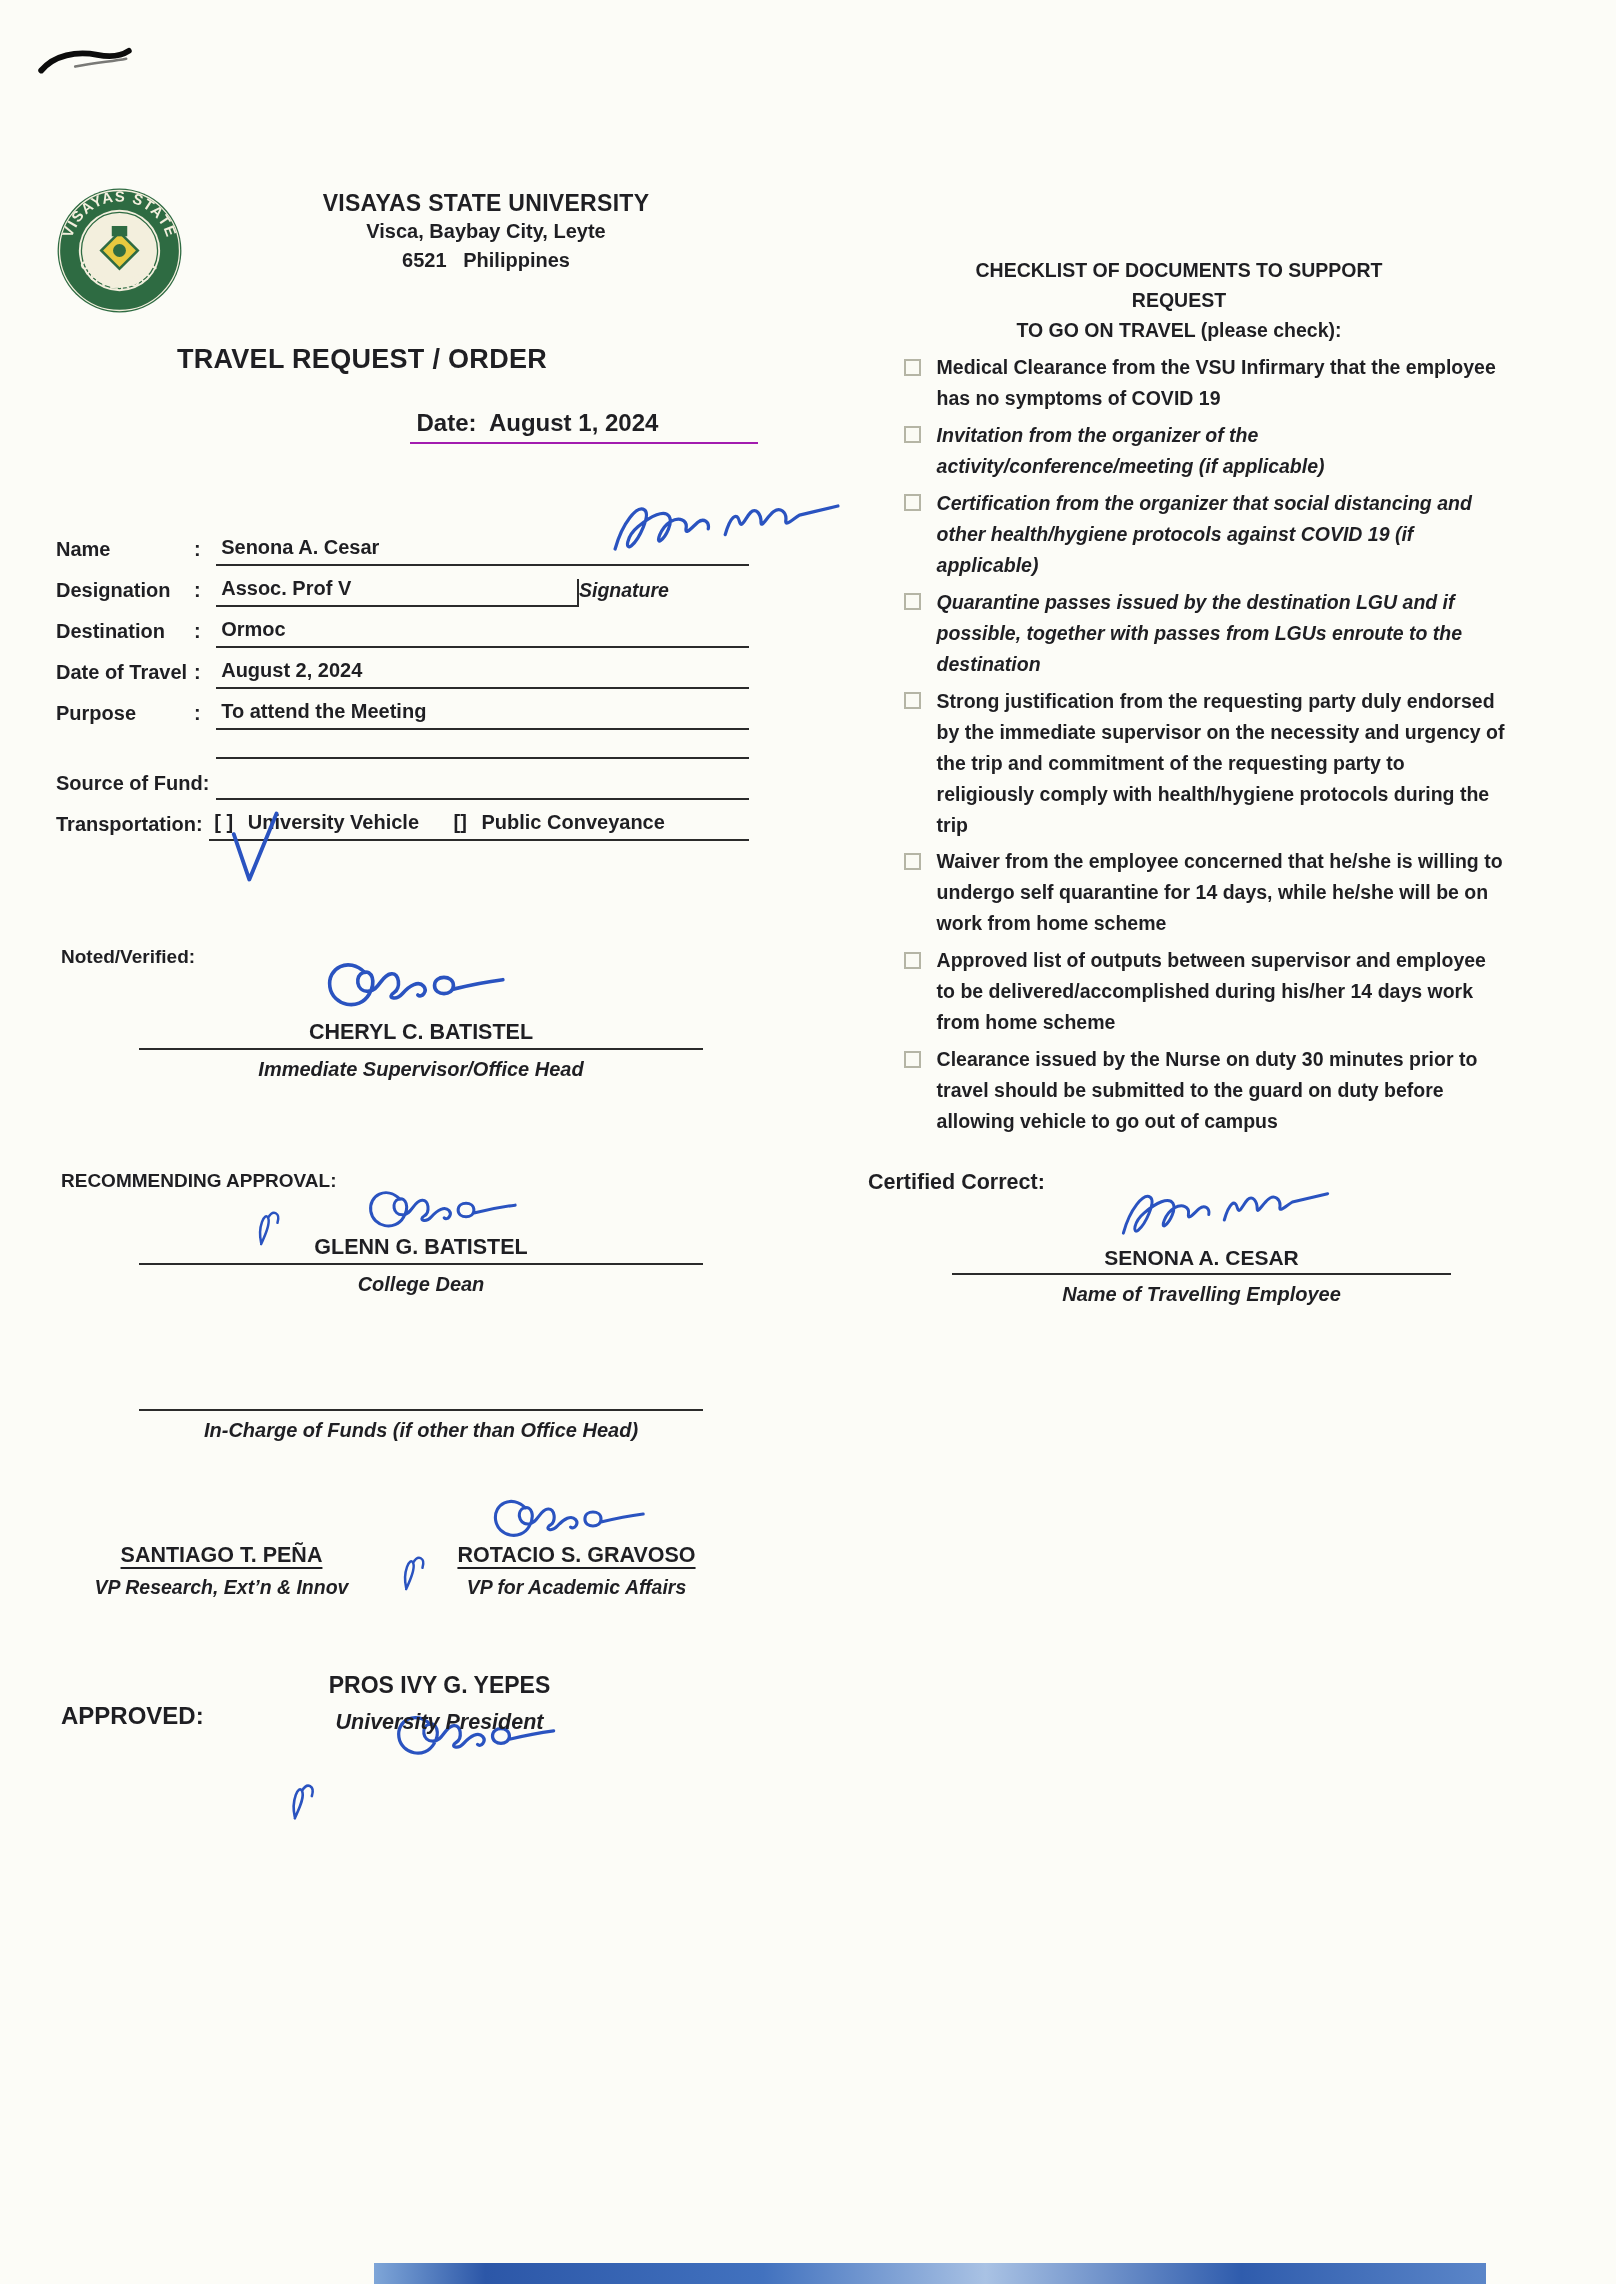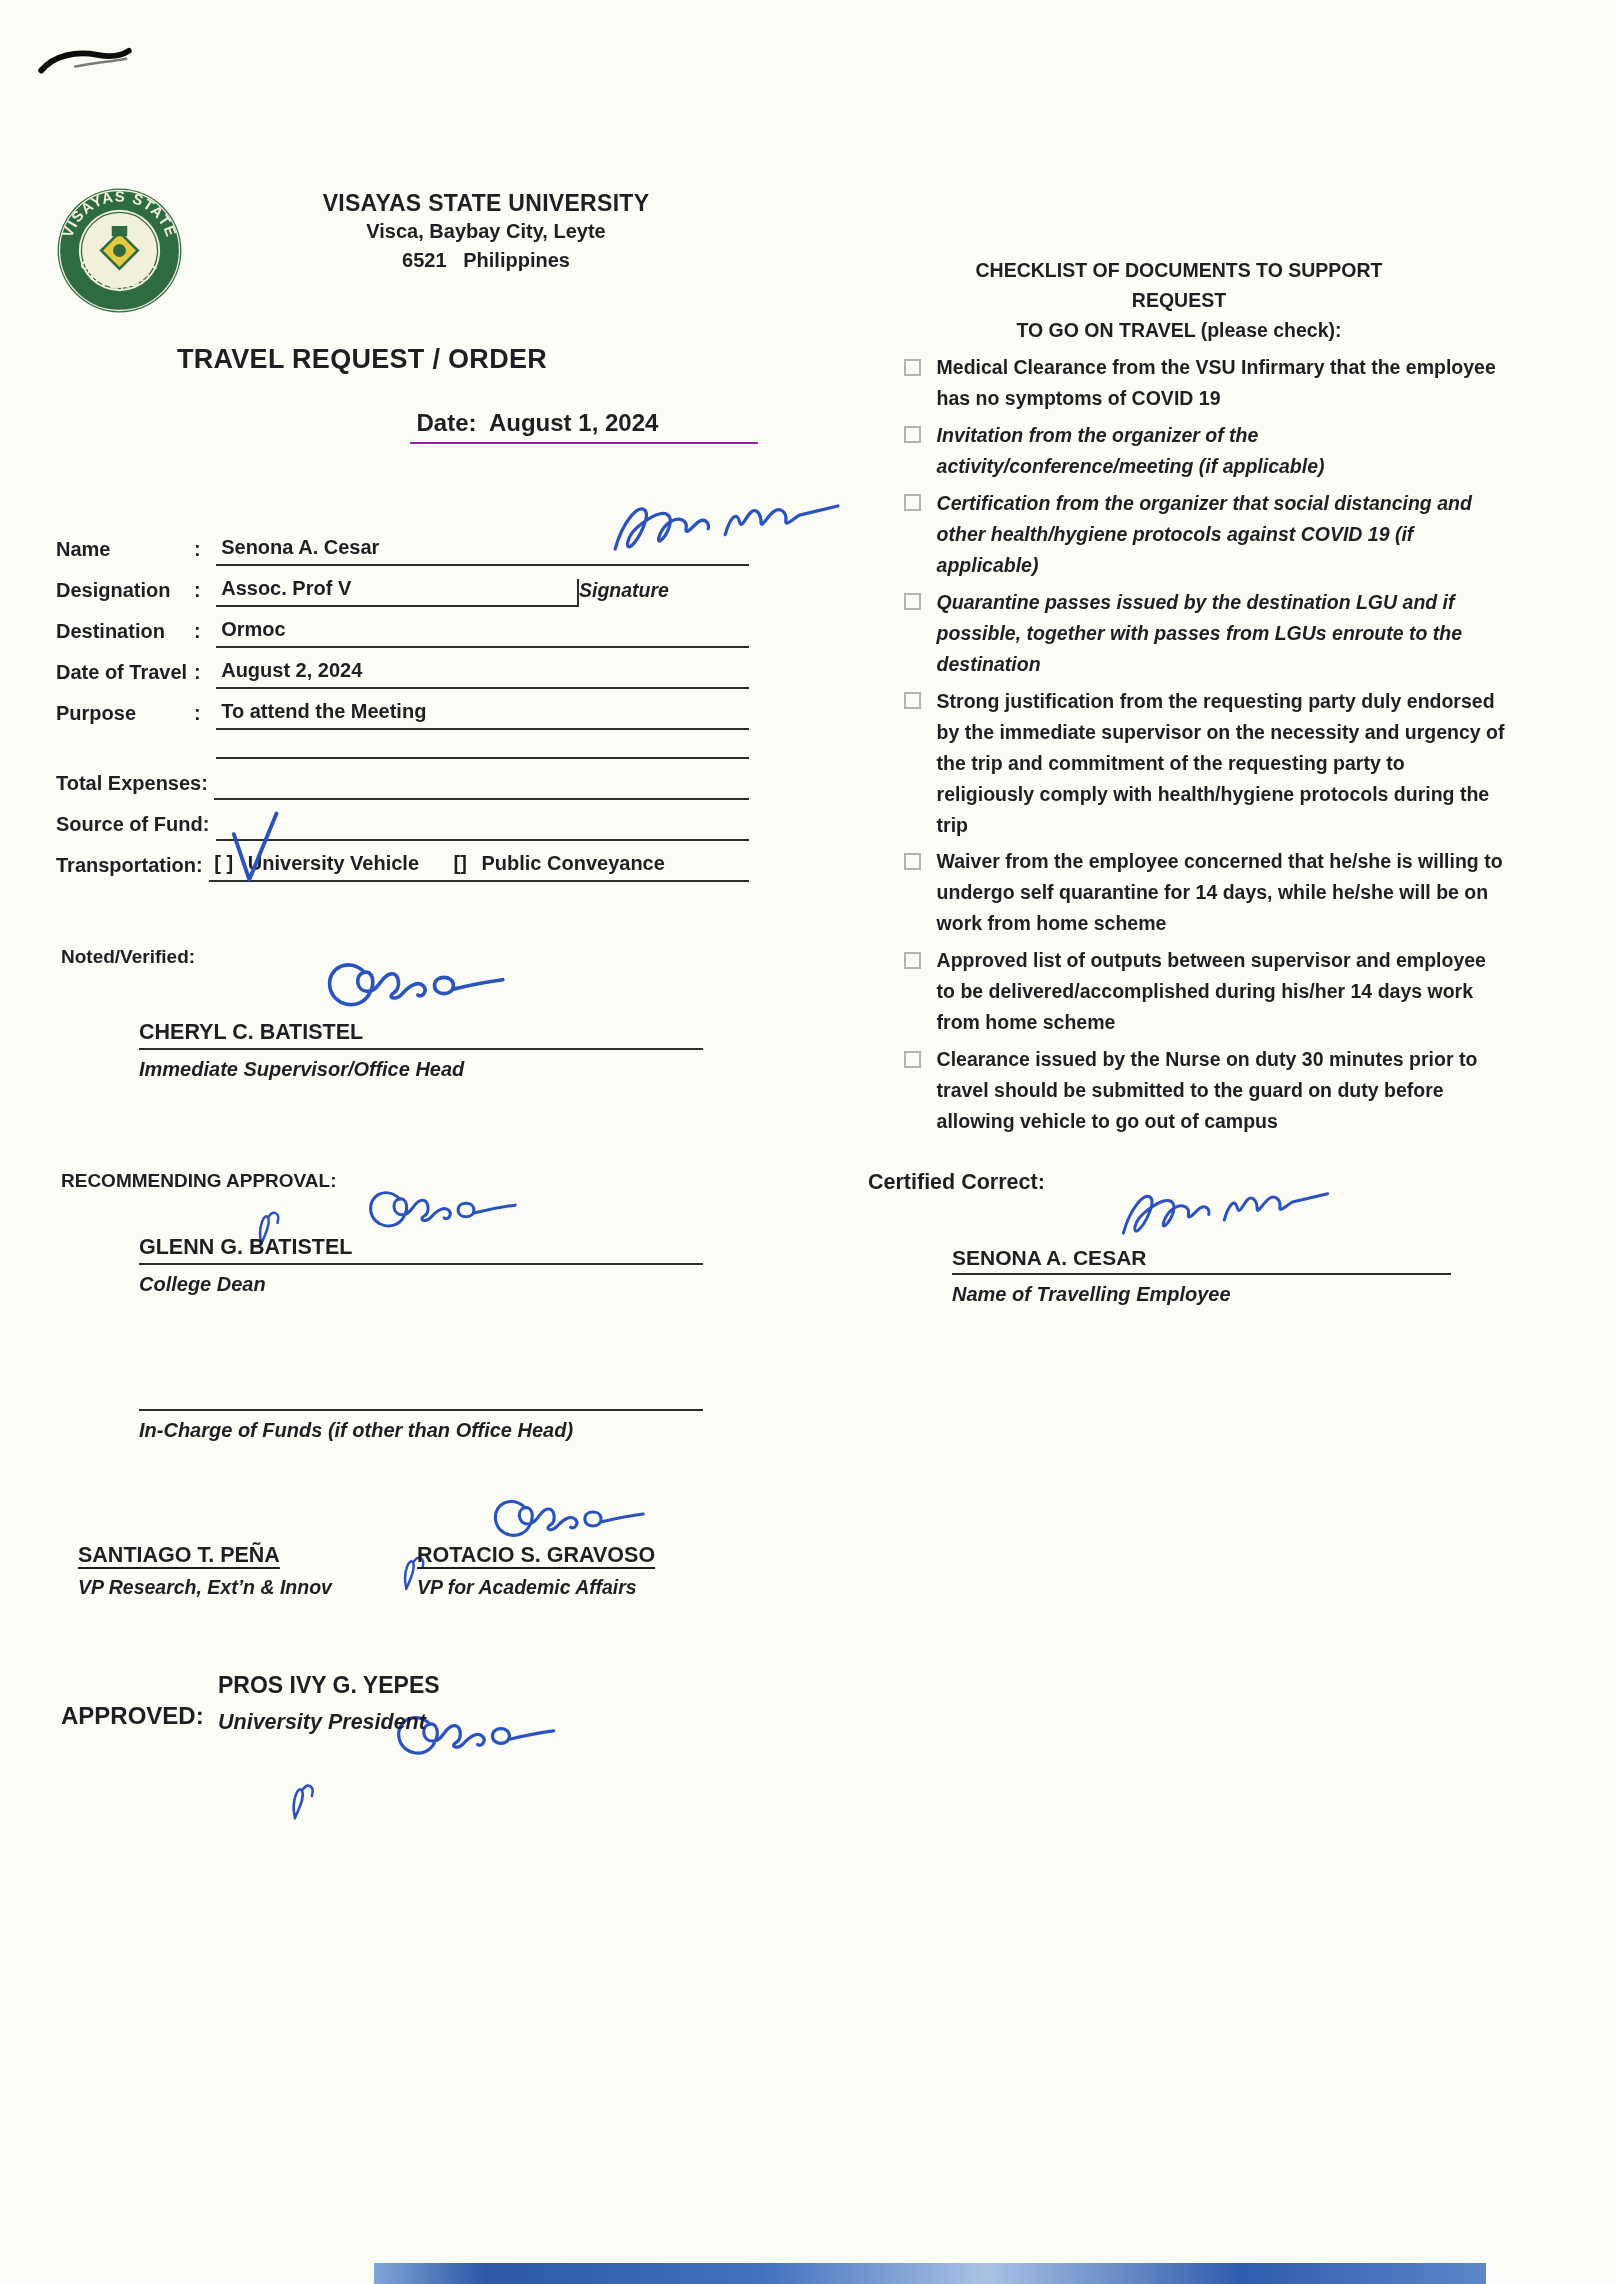--- a/index.html
+++ b/index.html
@@ -30,21 +30,21 @@
   .flabel-n{flex:0 0 auto;padding:0 6.5px 4.6px 0;white-space:nowrap}
   .fvalue{flex:1;border-bottom:2px solid #2b2b2b;padding:0 2.6px 4.6px 5.2px;white-space:nowrap}
   .fvalue.short{flex:0 0 361px}
   .sigcell{flex:0 0 172px;border-left:2px solid #2b2b2b;text-align:left;font-style:italic;
     padding-bottom:4.6px;font-size:19.5px}
   .opt-b{margin-right:9px}
   .opt-t{margin-right:29px}
 
   
   .h-label{font-size:19px}
-  .sigblock{}
+  .sigblock{text-align:center}
   .sb-name{font-size:21.5px;padding-bottom:3.3px;border-bottom:2px solid #2b2b2b;white-space:nowrap}
   .sb-name.noline{border-bottom:none;font-size:23px}
   .sb-title{font-size:20px;font-style:italic;padding-top:8px;white-space:nowrap}
   .sb-line{height:30px;border-bottom:2px solid #2b2b2b}
   .u-name{font-size:21.5px;text-decoration:underline;text-decoration-thickness:2px;text-underline-offset:4.6px;white-space:nowrap}
   .vp-title{font-size:19.5px;font-style:italic;padding-top:7.8px;white-space:nowrap}
 
   
   .cl-title{left:951px;top:255px;width:456px;font-size:19.5px;line-height:30px;text-align:center}
   .cl-items{left:904px;top:352px;width:601px}
@@ -127,24 +127,20 @@
       <span class="flabel">Purpose</span>
       <span class="fcolon">:</span>
       <span class="fvalue">To attend the Meeting</span>
     </div>
     <div class="frow blank">
       <span class="flabel"></span>
       <span class="fcolon"></span>
       <span class="fvalue"></span>
     </div>
     <div class="frow">
-      <span class="flabel-n">Total Expenses:</span>
-      <span class="fvalue"></span>
-    </div>
-    <div class="frow">
       <span class="flabel-n">Source of Fund:</span>
       <span class="fvalue"></span>
     </div>
     <div class="frow">
       <span class="flabel-n">Transportation:</span>
       <span class="fvalue">
         <span class="opt-b">[ ]</span>
         <span class="opt-t">University Vehicle</span>
         <span class="opt-b">[]</span>
         <span>Public Conveyance</span>

